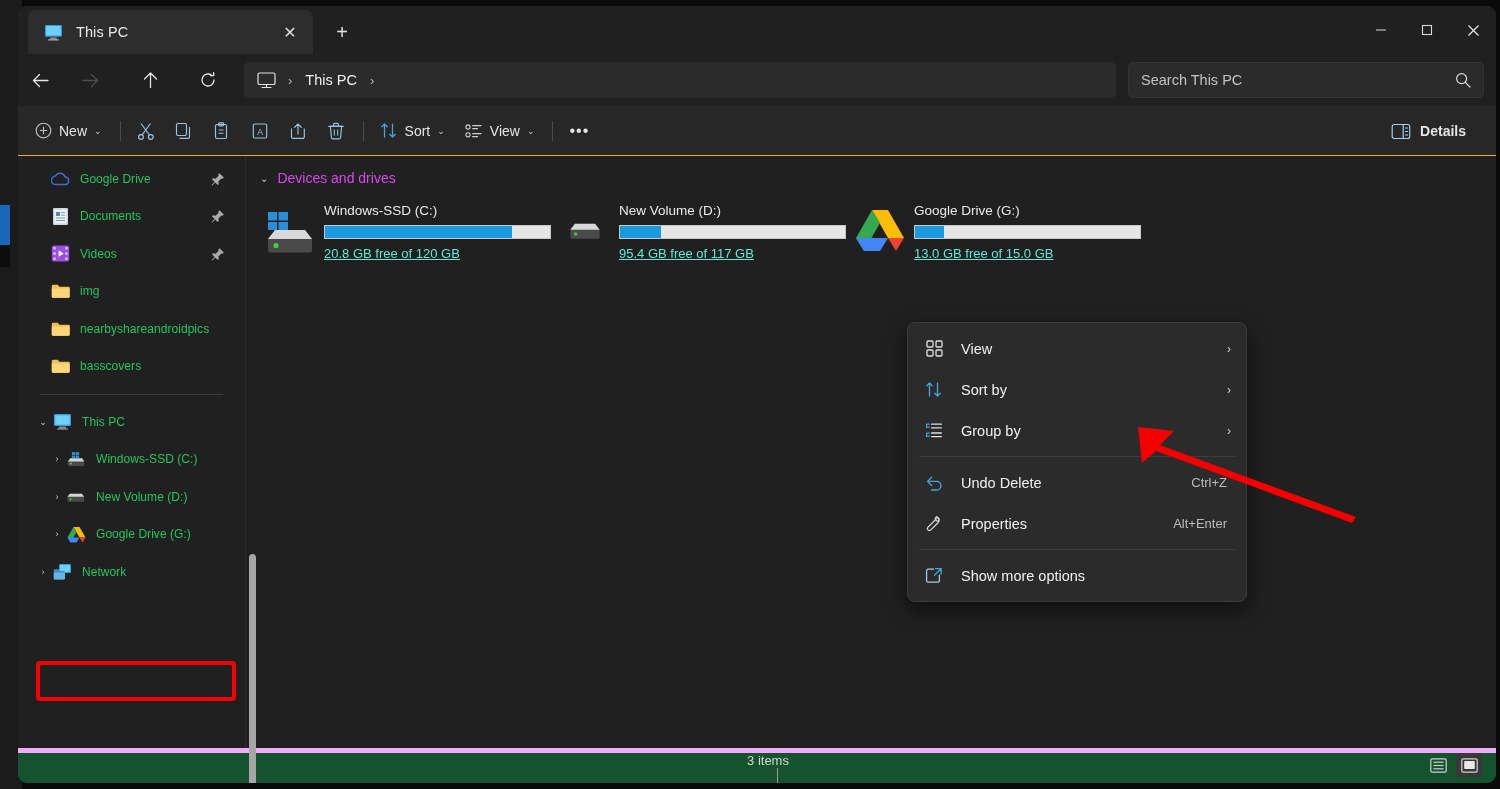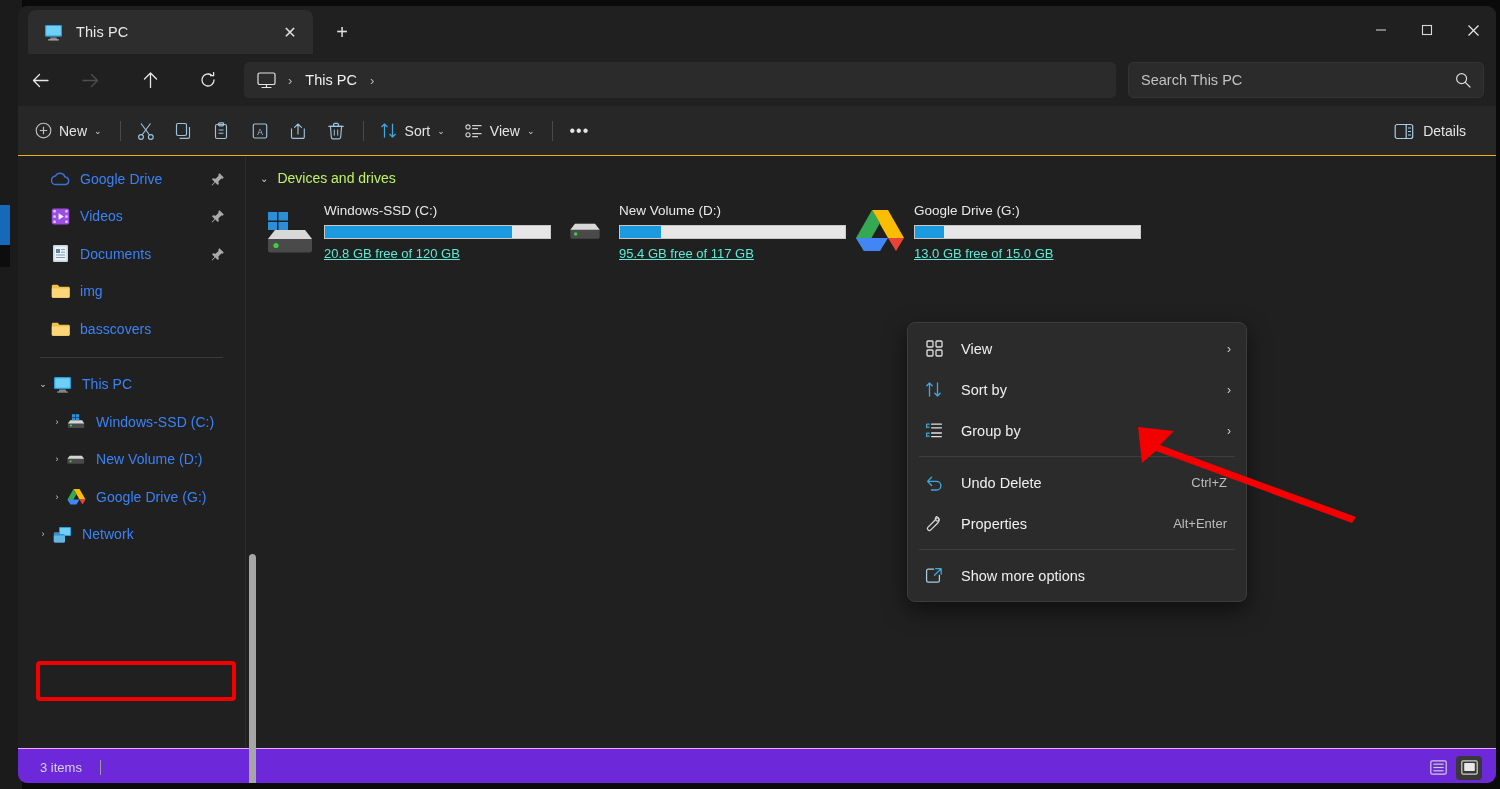--- a/index.html
+++ b/index.html
@@ -79,39 +79,39 @@
   }
   .tb-item {
     height:34px; border-radius:5px; display:flex; align-items:center;
     padding:0 9px; margin-right:2px; cursor:pointer; color:#e4e4e4; font-size:14px;
   }
   .tb-item .lbl { margin-left:7px; }
   .tb-item .chev { margin-left:7px; font-size:9px; color:#cfcfcf; }
   .tb-sep { width:1px; height:20px; background:#4a4a4a; margin:0 7px; }
   .tb-details {
     position:absolute; right:20px; top:8px; height:34px; border-radius:5px;
-    display:flex; align-items:center; padding:0 10px; cursor:pointer; color:#e4e4e4; font-size:14px;
+    display:flex; align-items:center; padding:0 10px; cursor:pointer; color:#e4e4e4; font-size:14px;font-weight:bold;
   }
   .tb-details .lbl { margin-left:9px; }
 
   
   .body { position:relative; height:592px; background:#202020; display:flex; }
 
   
   .sidebar {
     position:relative; width:228px; height:592px; background:#202020;
     border-right:1px solid #2c2c2c; overflow:hidden; padding-top:4px;
   }
   .sb-row {
     position:relative; height:37.5px; display:flex; align-items:center;
     margin:0 6px; border-radius:4px; cursor:pointer; padding-left:8px;
   }
   .sb-chev { width:18px; font-size:9px; color:#c8c8c8; flex:none; text-align:center; }
   .sb-ico { width:20px; height:20px; margin-right:10px; flex:none; display:flex; align-items:center; justify-content:center; }
-  .sb-lbl { color:#3b82f6; font-size:14px; white-space:nowrap; letter-spacing:.05px; }
+  .sb-lbl { color:#22c55e; font-size:12px; white-space:nowrap; letter-spacing:.05px; }
   .sb-pin { position:absolute; right:14px; width:14px; height:14px; opacity:.82; }
   .sb-divider { height:1px; background:#3a3a3a; margin:9px 22px 8px 22px; }
 
   .sb-row.indent { padding-left:24px; }
   .sb-row.indent2 { padding-left:10px; }
 
   .sb-scroll {
     position:absolute; left:231px; top:398px; width:7px; height:338px;
     background:#a6a6a6; border-radius:4px; cursor:pointer; z-index:6;
   }
@@ -119,35 +119,35 @@
   
   .annot-box {
     position:absolute; left:18px; top:505px; width:200px; height:40px;
     border:4px solid #f40000; border-radius:4px; pointer-events:none; z-index:8;
   }
 
   
   .content { position:relative; flex:1; background:#202020; }
   .group-hdr { display:flex; align-items:center; padding:14px 0 0 14px; cursor:pointer; }
   .group-chev { color:#cfcfcf; font-size:10px; margin-right:9px; }
-  .group-lbl { color:#bef264; font-size:14px; }
+  .group-lbl { color:#d946ef; font-size:14px; }
 
   .tiles { display:flex; padding:13px 0 0 14px; }
   .tile { display:flex; width:295px; cursor:pointer; padding:4px; border-radius:4px; }
   .tile-ico { width:52px; height:48px; flex:none; margin-top:6px; }
   .tile-info { flex:1; padding-left:8px; }
   .tile-name { color:#e9e9e9; font-size:13.5px; margin-bottom:7px; white-space:nowrap; }
   .bar-track { height:14px; background:#e6e6e6; border:1px solid #c8c8c8; }
   .bar-fill { height:100%; background:#1b9ae0; }
   .tile-free { color:#5eead4; font-size:13px; margin-top:7px; white-space:nowrap;text-decoration:underline; }
 
   
   .statusbar {
-    position:relative; height:38px; background:#6d28d9; border-top:1px solid #f0abfc;
-    display:flex; align-items:center; padding-left:22px;
+    position:relative; height:38px; background:#14532d; border-top:5px solid #f0abfc;
+    display:flex; align-items:center; padding-left:22px;flex-direction:column;
   }
   .status-txt { color:#d6d6d6; font-size:13px; }
   .status-sep { width:1px; height:15px; background:#9a9a9a; margin-left:18px; }
   .view-toggles { position:absolute; right:14px; display:flex; gap:5px; }
   .vt { width:26px; height:24px; border-radius:4px; display:flex; align-items:center; justify-content:center; cursor:pointer; }
   .vt.active { background:#383838; }
 
   
   .ctxmenu {
     position:absolute; left:909px; top:358px; width:340px;
@@ -364,20 +364,39 @@
             <svg width="19" height="14" viewBox="0 0 19 14">
               <path d="M14.6 12.6H5a4.3 4.3 0 0 1-.5-8.6A5.2 5.2 0 0 1 14 4.9a3.9 3.9 0 0 1 .6 7.7z" fill="none" stroke="#3b6fd4" stroke-width="1.5"></path>
             </svg>
           </span>
           <span class="sb-lbl">Google Drive</span>
           <svg class="sb-pin" viewBox="0 0 14 14">
             <path d="M8.5 1.2l4.3 4.3-1.3 1.3-1.1-.3-3 3 .4 2.6-1 1-2.6-2.6-3 3-.6-.6 3-3L1 7.3l1-1 2.6.4 3-3-.3-1.1z" fill="#c9c9c9"></path>
           </svg>
         </div>
 
+
+        <div class="sb-row">
+          <span class="sb-chev"></span>
+          <span class="sb-ico">
+            <svg width="17" height="19" viewBox="0 0 17 19">
+              <rect x="1" y="1" width="15" height="17" rx="1.2" fill="#c9d7e2"></rect>
+              <rect x="2.6" y="2.6" width="11.8" height="13.8" fill="#eef3f8"></rect>
+              <rect x="4" y="5" width="4" height="4" fill="#5b86ad"></rect>
+              <line x1="9" y1="5.6" x2="13" y2="5.6" stroke="#7f9bb5" stroke-width="1"></line>
+              <line x1="9" y1="8.2" x2="13" y2="8.2" stroke="#7f9bb5" stroke-width="1"></line>
+              <line x1="4" y1="11" x2="13" y2="11" stroke="#7f9bb5" stroke-width="1"></line>
+              <line x1="4" y1="13.5" x2="13" y2="13.5" stroke="#7f9bb5" stroke-width="1"></line>
+            </svg>
+          </span>
+          <span class="sb-lbl">Documents</span>
+          <svg class="sb-pin" viewBox="0 0 14 14">
+            <path d="M8.5 1.2l4.3 4.3-1.3 1.3-1.1-.3-3 3 .4 2.6-1 1-2.6-2.6-3 3-.6-.6 3-3L1 7.3l1-1 2.6.4 3-3-.3-1.1z" fill="#c9c9c9"></path>
+          </svg>
+        </div>
 
         <div class="sb-row">
           <span class="sb-chev"></span>
           <span class="sb-ico">
             <svg width="19" height="19" viewBox="0 0 19 19">
               <rect x="0.8" y="1.5" width="17.4" height="16" rx="2" fill="#9c4ee0"></rect>
               <rect x="2.4" y="3.1" width="2.3" height="2.3" fill="#e5d4f7"></rect>
               <rect x="2.4" y="8.4" width="2.3" height="2.3" fill="#e5d4f7"></rect>
               <rect x="2.4" y="13.6" width="2.3" height="2.3" fill="#e5d4f7"></rect>
               <rect x="14.3" y="3.1" width="2.3" height="2.3" fill="#e5d4f7"></rect>
@@ -388,48 +407,39 @@
           </span>
           <span class="sb-lbl">Videos</span>
           <svg class="sb-pin" viewBox="0 0 14 14">
             <path d="M8.5 1.2l4.3 4.3-1.3 1.3-1.1-.3-3 3 .4 2.6-1 1-2.6-2.6-3 3-.6-.6 3-3L1 7.3l1-1 2.6.4 3-3-.3-1.1z" fill="#c9c9c9"></path>
           </svg>
         </div>
 
         <div class="sb-row">
           <span class="sb-chev"></span>
           <span class="sb-ico">
-            <svg width="17" height="19" viewBox="0 0 17 19">
-              <rect x="1" y="1" width="15" height="17" rx="1.2" fill="#c9d7e2"></rect>
-              <rect x="2.6" y="2.6" width="11.8" height="13.8" fill="#eef3f8"></rect>
-              <rect x="4" y="5" width="4" height="4" fill="#5b86ad"></rect>
-              <line x1="9" y1="5.6" x2="13" y2="5.6" stroke="#7f9bb5" stroke-width="1"></line>
-              <line x1="9" y1="8.2" x2="13" y2="8.2" stroke="#7f9bb5" stroke-width="1"></line>
-              <line x1="4" y1="11" x2="13" y2="11" stroke="#7f9bb5" stroke-width="1"></line>
-              <line x1="4" y1="13.5" x2="13" y2="13.5" stroke="#7f9bb5" stroke-width="1"></line>
-            </svg>
-          </span>
-          <span class="sb-lbl">Documents</span>
-          <svg class="sb-pin" viewBox="0 0 14 14">
-            <path d="M8.5 1.2l4.3 4.3-1.3 1.3-1.1-.3-3 3 .4 2.6-1 1-2.6-2.6-3 3-.6-.6 3-3L1 7.3l1-1 2.6.4 3-3-.3-1.1z" fill="#c9c9c9"></path>
-          </svg>
-        </div>
-
-        <div class="sb-row">
-          <span class="sb-chev"></span>
-          <span class="sb-ico">
             <svg width="19" height="16" viewBox="0 0 19 16">
               <path d="M0.8 3.2a1.4 1.4 0 0 1 1.4-1.4h4.6l1.6 1.9h9a1.4 1.4 0 0 1 1.4 1.4v8.3a1.4 1.4 0 0 1-1.4 1.4H2.2a1.4 1.4 0 0 1-1.4-1.4z" fill="#f0c04e"></path>
               <path d="M0.8 5.6h17.6v7.8a1.4 1.4 0 0 1-1.4 1.4H2.2a1.4 1.4 0 0 1-1.4-1.4z" fill="#fcd77a"></path>
             </svg>
           </span>
           <span class="sb-lbl">img</span>
         </div>
 
 
+        <div class="sb-row">
+          <span class="sb-chev"></span>
+          <span class="sb-ico">
+            <svg width="19" height="16" viewBox="0 0 19 16">
+              <path d="M0.8 3.2a1.4 1.4 0 0 1 1.4-1.4h4.6l1.6 1.9h9a1.4 1.4 0 0 1 1.4 1.4v8.3a1.4 1.4 0 0 1-1.4 1.4H2.2a1.4 1.4 0 0 1-1.4-1.4z" fill="#f0c04e"></path>
+              <path d="M0.8 5.6h17.6v7.8a1.4 1.4 0 0 1-1.4 1.4H2.2a1.4 1.4 0 0 1-1.4-1.4z" fill="#fcd77a"></path>
+            </svg>
+          </span>
+          <span class="sb-lbl">nearbyshareandroidpics</span>
+        </div>
 
         <div class="sb-row">
           <span class="sb-chev"></span>
           <span class="sb-ico">
             <svg width="19" height="16" viewBox="0 0 19 16">
               <path d="M0.8 3.2a1.4 1.4 0 0 1 1.4-1.4h4.6l1.6 1.9h9a1.4 1.4 0 0 1 1.4 1.4v8.3a1.4 1.4 0 0 1-1.4 1.4H2.2a1.4 1.4 0 0 1-1.4-1.4z" fill="#f0c04e"></path>
               <path d="M0.8 5.6h17.6v7.8a1.4 1.4 0 0 1-1.4 1.4H2.2a1.4 1.4 0 0 1-1.4-1.4z" fill="#fcd77a"></path>
             </svg>
           </span>
           <span class="sb-lbl">basscovers</span>

